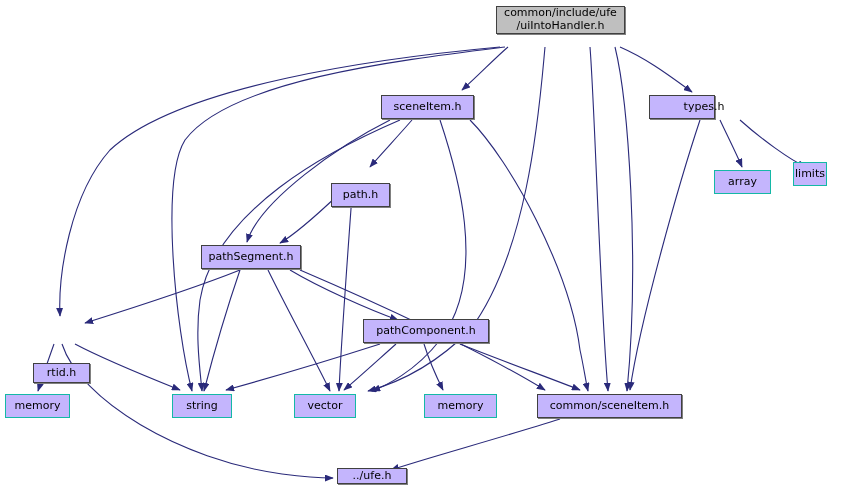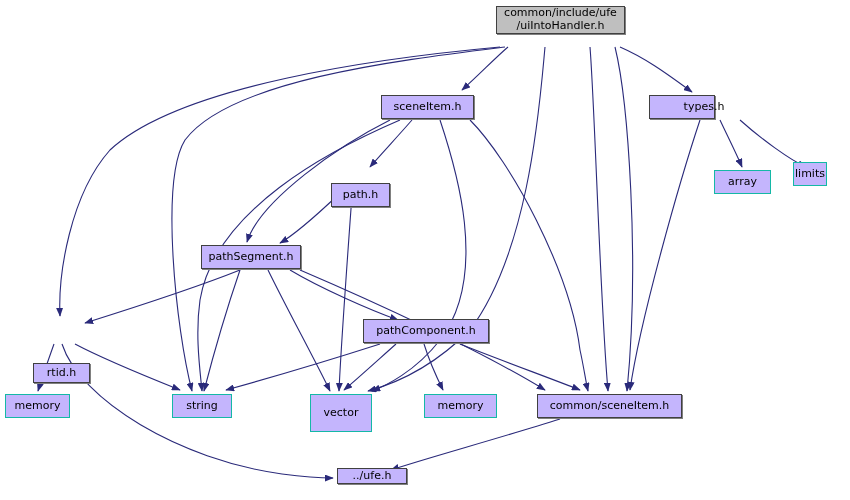--- a/index.html
+++ b/index.html
@@ -98,18 +98,18 @@
       <div class="node local" style="left: 381px; top: 95px; width: 93px; height: 24px;">sceneItem.h</div>
       <div class="node local" style="left: 649px; top: 95px; width: 66px; height: 24px; padding-left: 44px;">types.h</div>
       <div class="node local" style="left: 331px; top: 183px; width: 59px; height: 24px;">path.h</div>
       <div class="node system" style="left: 714px; top: 170px; width: 57px; height: 24px;">array</div>
       <div class="node system" style="left: 793px; top: 162px; width: 34px; height: 24px; text-align: right;">limits</div>
       <div class="node local" style="left: 201px; top: 245px; width: 100px; height: 24px;">pathSegment.h</div>
       <div class="node local" style="left: 33px; top: 319px; width: 57px; height: 20px; margin-top: 44px;">rtid.h</div>
       <div class="node local" style="left: 363px; top: 319px; width: 126px; height: 24px; text-align: right;">pathComponent.h</div>
       <div class="node system" style="left: 5px; top: 394px; width: 65px; height: 24px;">memory</div>
       <div class="node system" style="left: 172px; top: 394px; width: 60px; height: 24px;">string</div>
-      <div class="node system" style="left: 310px; top: 394px; width: 62px; height: 38px;">vector</div>
+      <div class="node system" style="left: 294px; top: 394px; width: 62px; height: 24px;">vector</div>
       <div class="node system" style="left: 409px; top: 394px; width: 73px; height: 24px; margin-left: 15px;">memory</div>
       <div class="node local" style="left: 537px; top: 394px; width: 145px; height: 24px;">common/sceneItem.h</div>
       <div class="node local" style="left: 337px; top: 468px; width: 70px; height: 16px;">../ufe.h</div>
     </div>
 </div>
 
 </body></html>

